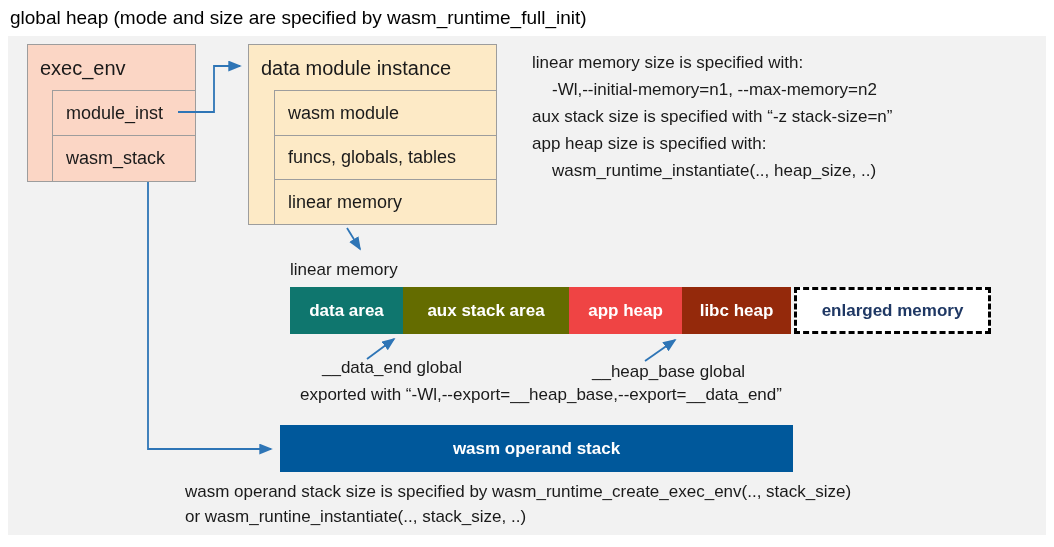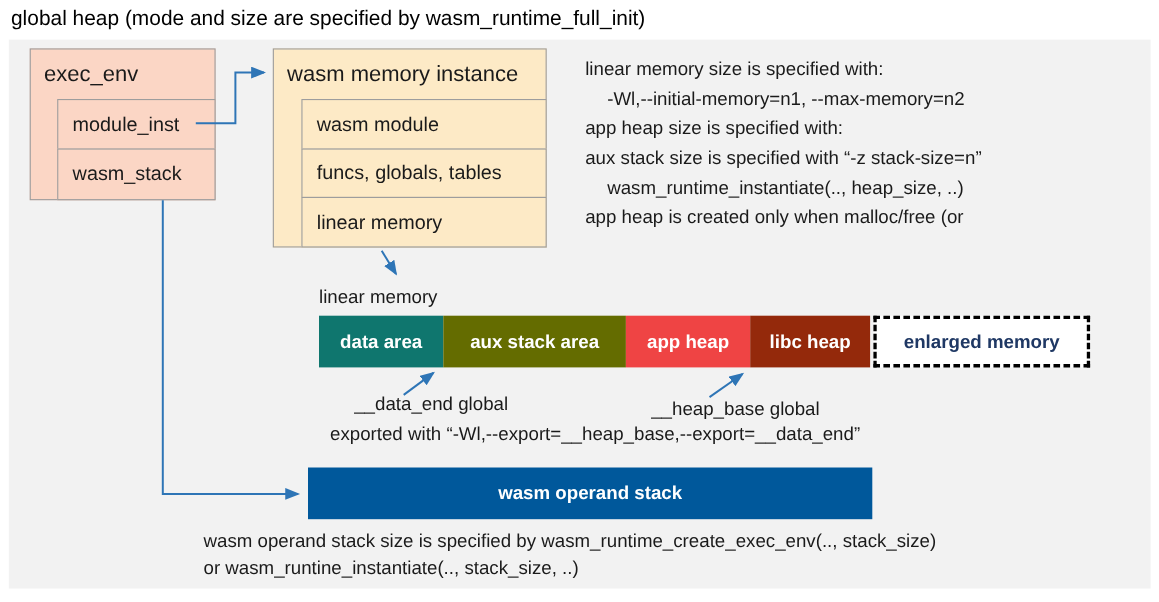--- a/index.html
+++ b/index.html
@@ -60,32 +60,31 @@
   <div class="title">global heap (mode and size are specified by wasm_runtime_full_init)</div>
 
   <div class="panel"></div>
 
   <div class="box pink" style="left:27px; top:44px; width:169px; height:138px;"></div>
   <div class="box-head" style="left:27px; top:45px;">exec_env</div>
   <div class="box pink row" style="left:52px; top:90px; width:144px; height:46px;">module_inst</div>
   <div class="box pink row" style="left:52px; top:135px; width:144px; height:47px;">wasm_stack</div>
 
   <div class="box cream" style="left:248px; top:44px; width:249px; height:181px;"></div>
-  <div class="box-head" style="left:248px; top:45px;">wasm memory instance</div>
+  <div class="box-head" style="left:248px; top:45px;">data module instance</div>
   <div class="box cream row" style="left:274px; top:90px; width:223px; height:46px;">wasm module</div>
   <div class="box cream row" style="left:274px; top:135px; width:223px; height:45px;">funcs, globals, tables</div>
   <div class="box cream row" style="left:274px; top:179px; width:223px; height:46px;">linear memory</div>
 
   <div class="note-block">
     <div class="note-line">linear memory size is specified with:</div>
     <div class="note-line indent">-Wl,--initial-memory=n1, --max-memory=n2</div>
+    <div class="note-line">aux stack size is specified with “-z stack-size=n”</div>
     <div class="note-line">app heap size is specified with:</div>
-    <div class="note-line">aux stack size is specified with “-z stack-size=n”</div>
     <div class="note-line indent">wasm_runtime_instantiate(.., heap_size, ..)</div>
-    <div class="note-line">app heap is created only when malloc/free (or</div>
   </div>
 
   <div class="caption" style="left:290px; top:260px;">linear memory</div>
 
   <div class="seg" style="left: 290px; width: 113px; background-color: #0f766e;">data area</div>
   <div class="seg" style="left: 403px; width: 166px; background-color: rgb(100, 108, 0);">aux stack area</div>
   <div class="seg" style="left: 569px; width: 113px; background-color: #ef4444;">app heap</div>
   <div class="seg" style="left: 682px; width: 109px; background-color: rgb(148, 41, 11);">libc heap</div>
   <div class="seg seg-enlarged" style="left:794px; width:197px;">enlarged memory</div>
 

